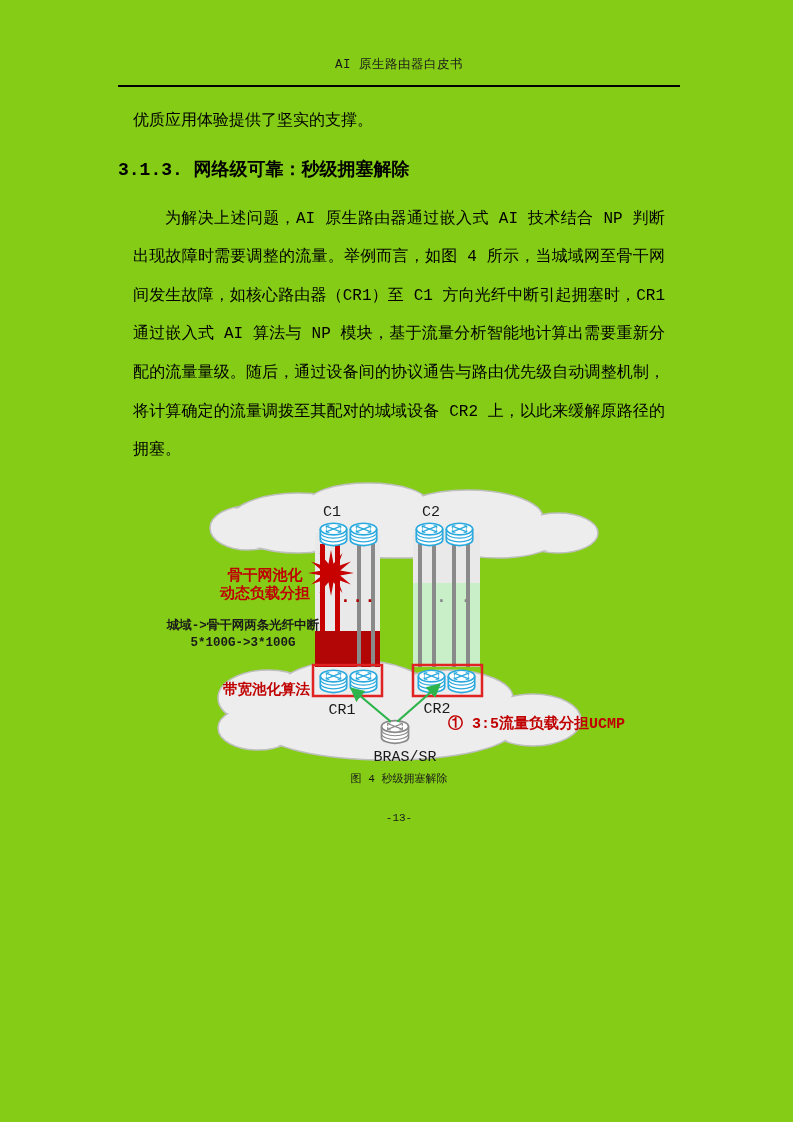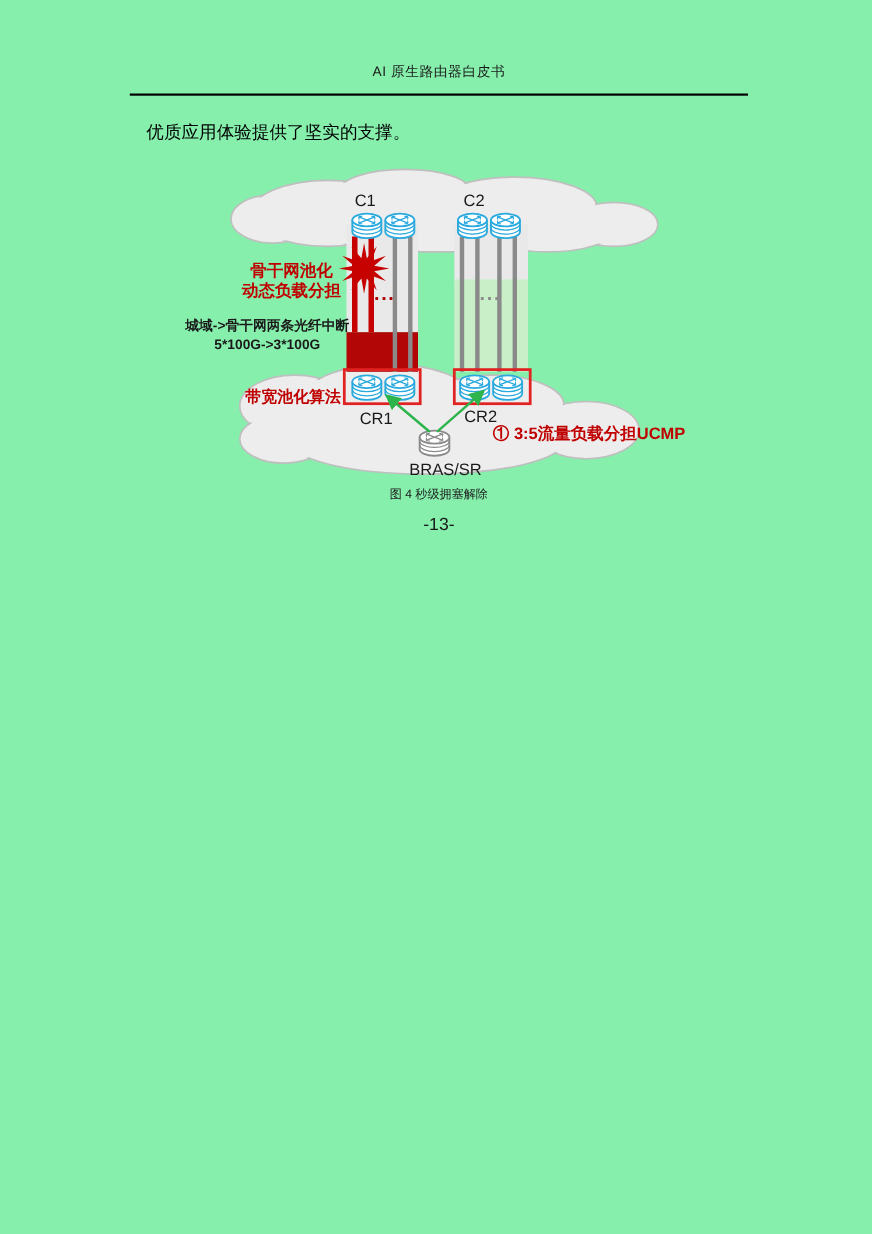--- a/index.html
+++ b/index.html
@@ -1,20 +1,20 @@
 <!DOCTYPE html>
 <html><head>
 <meta charset="utf-8">
 <style>
   html,body{margin:0;padding:0;background:#ffffff;}
   .page{
     position:relative;
     width:793px;height:1122px;
-    background:#86efac;
-    font-family:Liberation Sans, sans-serif;
+    background:#84cc16;
+    font-family:Liberation Mono, monospace;
     color:#000;
     overflow:hidden;
   }
   .content{
     position:absolute;left:118px;top:0;width:562px;
   }
   .doc-header{
     padding-top:57px;
     padding-bottom:12px;
     border-bottom:2px solid #000;
@@ -46,23 +46,23 @@
   .figure-wrap svg{display:block;}
   .fig-caption{
     margin:0;
     text-align:center;
     font-size:11px;
     line-height:19px;
     color:#1a1a1a;
   }
   .p3{margin-top:8px;}
   .doc-footer{
-    margin-top:8px;
+    margin-top:20px;
     text-align:center;
-    font-size:16px;
+    font-size:11px;
     line-height:19px;
     color:#1a1a1a;
   }
   
   .cloud-stroke ellipse{fill:#ededed;stroke:#bfbfbf;stroke-width:1.5;}
   .cloud-fill ellipse{fill:#ededed;stroke:none;}
   .band-gray{fill:#e9e9e9;}
   .bar-red{fill:#b20505;}
   .bar-green{fill:#c9efc9;}
   .link-red{fill:#c70000;}
@@ -85,21 +85,23 @@
 
 <div class="page">
   <div class="content">
 
     <div class="doc-header">
       <span>AI 原生路由器白皮书</span>
     </div>
 
     <p class="body-par p-intro">优质应用体验提供了坚实的支撑。</p>
 
-
+    <h2 class="section-heading">3.1.3. 网络级可靠：秒级拥塞解除</h2>
+
+    <p class="body-par indent">为解决上述问题，AI 原生路由器通过嵌入式 AI 技术结合 NP 判断出现故障时需要调整的流量。举例而言，如图 4 所示，当城域网至骨干网间发生故障，如核心路由器（CR1）至 C1 方向光纤中断引起拥塞时，CR1 通过嵌入式 AI 算法与 NP 模块，基于流量分析智能地计算出需要重新分配的流量量级。随后，通过设备间的协议通告与路由优先级自动调整机制，将计算确定的流量调拨至其配对的城域设备 CR2 上，以此来缓解原路径的拥塞。</p>
 
     <div class="figure-wrap">
       <svg width="562" height="292" viewBox="0 0 562 292">
         <defs>
           <marker id="arrowG" viewBox="0 0 8 8" refX="6.5" refY="4" markerWidth="6.5" markerHeight="6.5" orient="auto">
             <path d="M0,0 L8,4 L0,8 z" fill="#2db44b"></path>
           </marker>
           <symbol id="router" viewBox="0 0 40 32">
             <path d="M4,10 a16,7 0 0 1 32,0 v13 a16,7 0 0 1 -32,0 z" fill="#ffffff" stroke="none"></path>
             <path d="M4,14 a16,7 0 0 0 32,0 M4,18.5 a16,7 0 0 0 32,0" fill="none" stroke="currentColor" stroke-width="1.4"></path>

